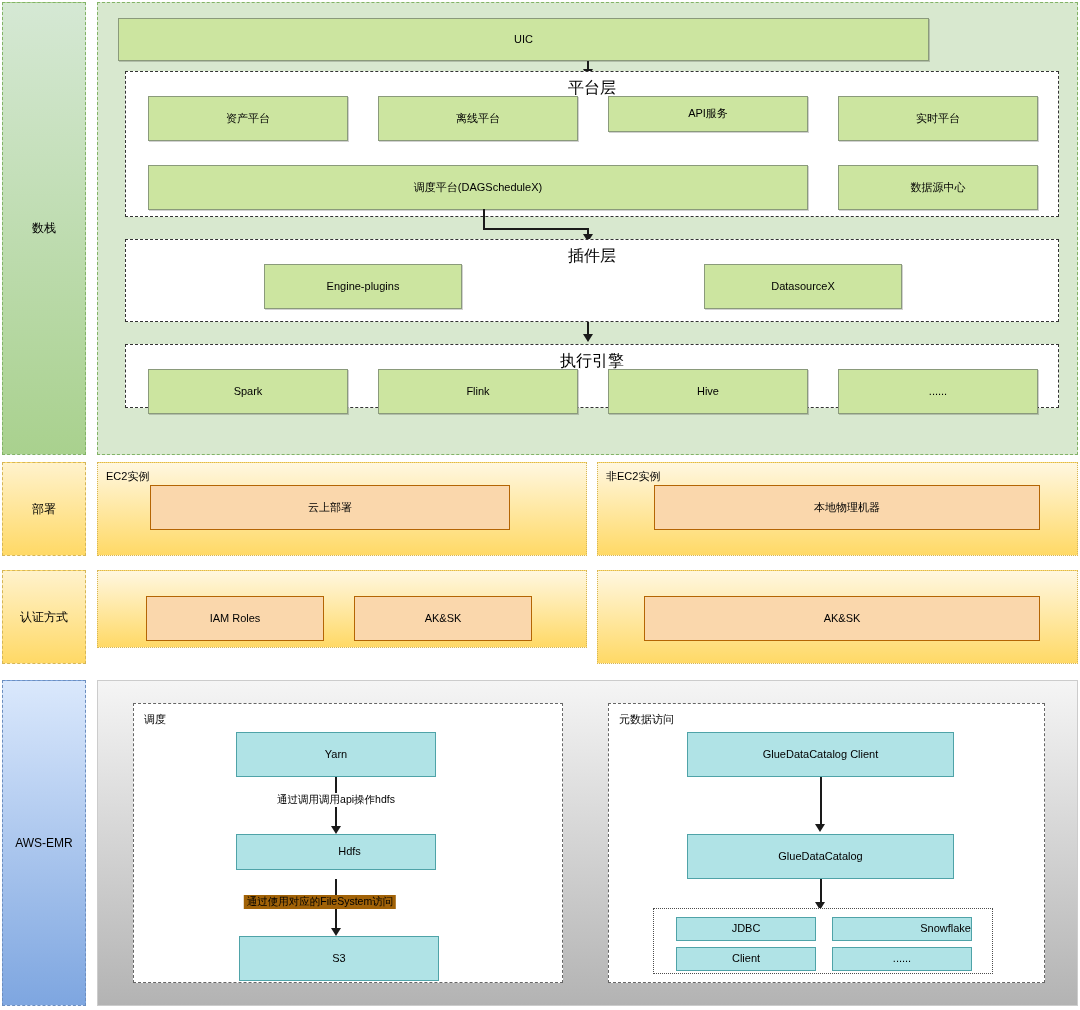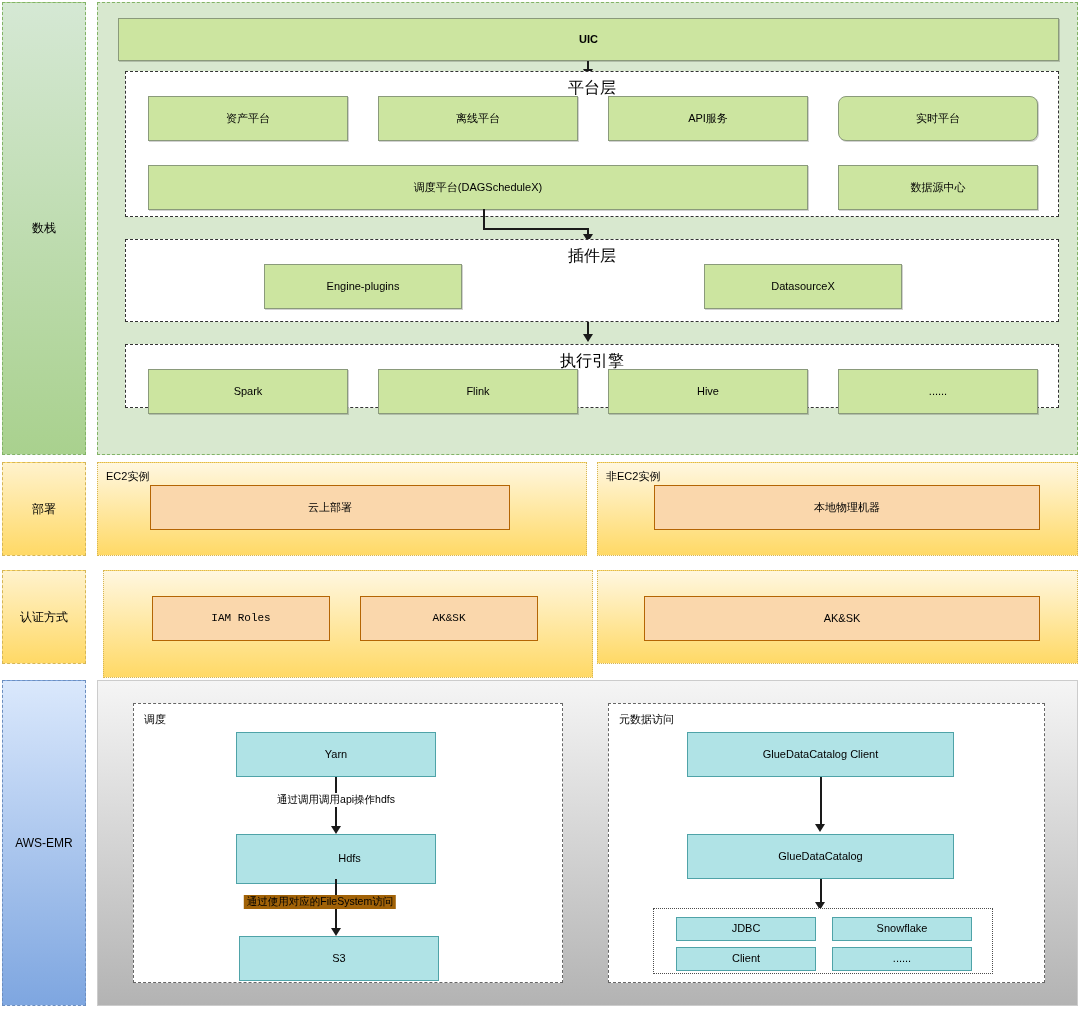--- a/index.html
+++ b/index.html
@@ -141,40 +141,40 @@
   <div class="abs lane-orange ctr lane-label" style="left:2px; top:570px; width:84px; height:94px;">
     <span>认证方式</span>
   </div>
 
   <div class="abs lane-blue ctr lane-label" style="left:2px; top:680px; width:84px; height:326px;">
     <span>AWS-EMR</span>
   </div>
 
   <div class="abs green-outer" style="left:97px; top:2px; width:981px; height:453px;">
 
-    <div class="abs green-box ctr" style="left:20px; top:15px; width:941px; height:43px;font-weight:bold;">
+    <div class="abs green-box ctr" style="left:20px; top:15px; width:811px; height:43px;">
       <span>UIC</span>
     </div>
 
     <div class="vline" style="left:489px; top:58px; height:10px;"></div>
     <div class="arrowhead" style="left:485px; top:66px;"></div>
 
     <div class="abs white-dotted" style="left:27px; top:68px; width:934px; height:146px;">
       <div class="grp-title-center" style="top:6px;">平台层</div>
 
       <div class="abs green-box ctr" style="left:22px; top:24px; width:200px; height:45px;text-align:right;">
         <span>资产平台</span>
       </div>
       <div class="abs green-box ctr" style="left:252px; top:24px; width:200px; height:45px;">
         <span>离线平台</span>
       </div>
-      <div class="abs green-box ctr" style="left:482px; top:24px; width:200px; height:45px;">
+      <div class="abs green-box ctr" style="left:482px; top:24px; width:200px; height:36px;">
         <span>API服务</span>
       </div>
-      <div class="abs green-box ctr" style="left:712px; top:24px; width:200px; height:45px;border-radius:8px;">
+      <div class="abs green-box ctr" style="left:712px; top:24px; width:200px; height:45px;">
         <span>实时平台</span>
       </div>
 
       <div class="abs green-box ctr" style="left:22px; top:93px; width:660px; height:45px;">
         <span>调度平台(DAGScheduleX)</span>
       </div>
       <div class="abs green-box ctr" style="left:712px; top:93px; width:200px; height:45px;">
         <span>数据源中心</span>
       </div>
     </div>
@@ -223,21 +223,21 @@
     </div>
   </div>
 
   <div class="abs orange-panel" style="left:597px; top:462px; width:481px; height:94px;">
     <div class="grp-title" style="left:8px; top:6px;">非EC2实例</div>
     <div class="abs orange-box ctr" style="left:56px; top:22px; width:386px; height:45px;">
       <span>本地物理机器</span>
     </div>
   </div>
 
-  <div class="abs orange-panel" style="left:103px; top:570px; width:490px; height:108px;font-family:Liberation Mono, monospace;">
+  <div class="abs orange-panel" style="left:97px; top:570px; width:490px; height:78px;">
     <div class="abs orange-box ctr" style="left:48px; top:25px; width:178px; height:45px;">
       <span>IAM Roles</span>
     </div>
     <div class="abs orange-box ctr" style="left:256px; top:25px; width:178px; height:45px;">
       <span>AK&amp;SK</span>
     </div>
   </div>
 
   <div class="abs orange-panel" style="left:597px; top:570px; width:481px; height:94px;">
     <div class="abs orange-box ctr" style="left:46px; top:25px; width:396px; height:45px;">
@@ -251,21 +251,21 @@
       <div class="grp-title" style="left:10px; top:8px;">调度</div>
 
       <div class="abs teal-box ctr" style="left:102px; top:28px; width:200px; height:45px;">
         <span>Yarn</span>
       </div>
 
       <div class="vline" style="left:201px; top:73px; height:52px;"></div>
       <div class="arrowhead" style="left:197px; top:122px;"></div>
       <div class="edge-label" style="left:202px; top:89px; background:#ffffff; padding:0 3px;">通过调用调用api操作hdfs</div>
 
-      <div class="abs teal-box ctr" style="left:102px; top:130px; width:200px; height:50px;padding-left:27px;">
+      <div class="abs teal-box ctr" style="left:102px; top:130px; width:200px; height:36px;padding-left:27px;">
         <span>Hdfs</span>
       </div>
 
       <div class="vline" style="left:201px; top:175px; height:52px;"></div>
       <div class="arrowhead" style="left:197px; top:224px;"></div>
       <div class="edge-label" style="left:186px; top:191px; background:#a16207; padding:0 3px;">通过使用对应的FileSystem访问</div>
 
       <div class="abs teal-box ctr" style="left:105px; top:232px; width:200px; height:45px;">
         <span>S3</span>
       </div>
@@ -285,21 +285,21 @@
         <span>GlueDataCatalog</span>
       </div>
 
       <div class="vline" style="left:211px; top:175px; height:28px;"></div>
       <div class="arrowhead" style="left:206px; top:198px;"></div>
 
       <div class="abs emr-inner-fine" style="left:44px; top:204px; width:340px; height:66px;">
         <div class="abs teal-box ctr" style="left:22px; top:8px; width:140px; height:24px;">
           <span>JDBC</span>
         </div>
-        <div class="abs teal-box ctr" style="left:178px; top:8px; width:140px; height:24px;">
+        <div class="abs teal-box ctr" style="left:178px; top:8px; width:140px; height:24px;justify-content:flex-end;">
           <span>Snowflake</span>
         </div>
         <div class="abs teal-box ctr" style="left:22px; top:38px; width:140px; height:24px;">
           <span>Client</span>
         </div>
         <div class="abs teal-box ctr" style="left:178px; top:38px; width:140px; height:24px;">
           <span>......</span>
         </div>
       </div>
     </div>

